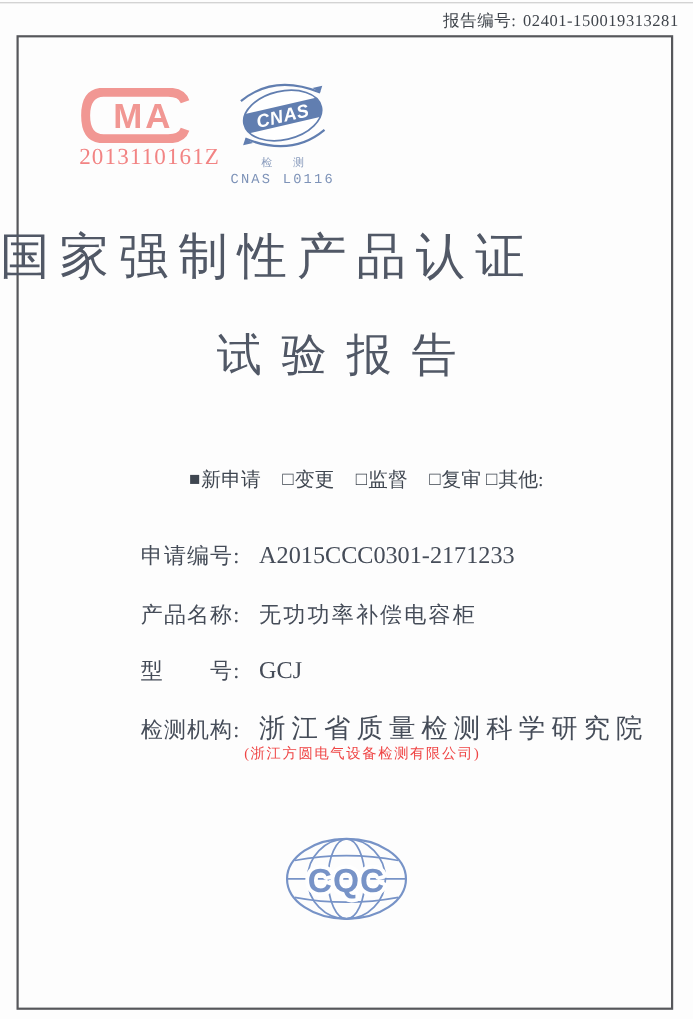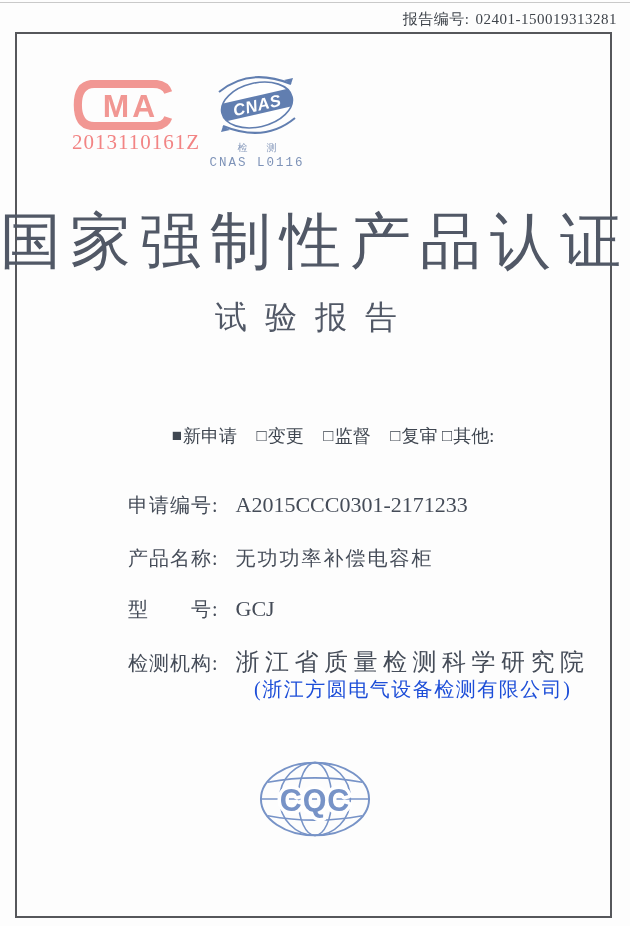--- a/index.html
+++ b/index.html
@@ -34,26 +34,26 @@
   }
   .cnas{position:absolute;left:205px;top:72px;width:104px;text-align:center;}
   .cnas svg{display:block;width:104px;height:66px;margin:0 auto;}
   .cnas-caption{margin-top:3px;font-size:10px;color:#8a9cbd;letter-spacing:8px;
     padding-left:8px;font-family:"Liberation Sans","DejaVu Sans",sans-serif;}
   .cnas-code{margin-top:1px;font-size:12.5px;color:#7e93b8;letter-spacing:2px;
     font-family:Liberation Mono, monospace;}
   
   .doc-title{
     position:absolute;left:0;right:0;top:210px;
-    text-align:right;font-size:61px;line-height:1.05;
+    text-align:left;font-size:45px;line-height:1.05;
     letter-spacing:9px;color:#515866;white-space:nowrap;
   }
   .doc-subtitle{
     position:absolute;left:0;right:0;top:301px;
-    text-align:center;font-size:32px;line-height:1.05;
+    text-align:center;font-size:41px;line-height:1.05;
     letter-spacing:18px;color:#515866;white-space:nowrap;
   }
   
   .apptype-row{
     position:absolute;left:0;right:0;top:404px;
     text-align:center;font-size:18px;color:#3f4650;
     transform:translateX(18px);white-space:nowrap;
   }
   .apptype-option{display:inline-block;}
   .apptype-option.gap{margin-right:15px;margin-top:20px;}
@@ -62,21 +62,21 @@
   .field-row{position:absolute;left:128px;white-space:nowrap;}
   .field-label{font-size:20px;color:#454c58;letter-spacing:1px;}
   .field-value{font-size:22px;color:#454c58;margin-left:13px;}
   .field-value.cn{font-size:20px;letter-spacing:2px;}
   .field-value.spread{font-size:24px;letter-spacing:5.5px;}
   .row-appno{top:492px;}
   .row-product{top:545px;}
   .row-model{top:596px;}
   .row-agency{top:646px;}
   .row-agency2{top:676px;left:222px;}
-  .field-value2{font-size:20px;color:#1d4ed8;letter-spacing:1.5px;margin-left:32px;}
+  .field-value2{font-size:13px;color:#ef4444;letter-spacing:1.5px;}
   
   .cqc{position:absolute;left:258px;top:760px;width:114px;height:78px;}
   .cqc svg{display:block;width:114px;height:78px;}
 </style>
 </head>
 <body>
 
 <div class="scan-line-top"></div>
 
 <div class="report-header">

